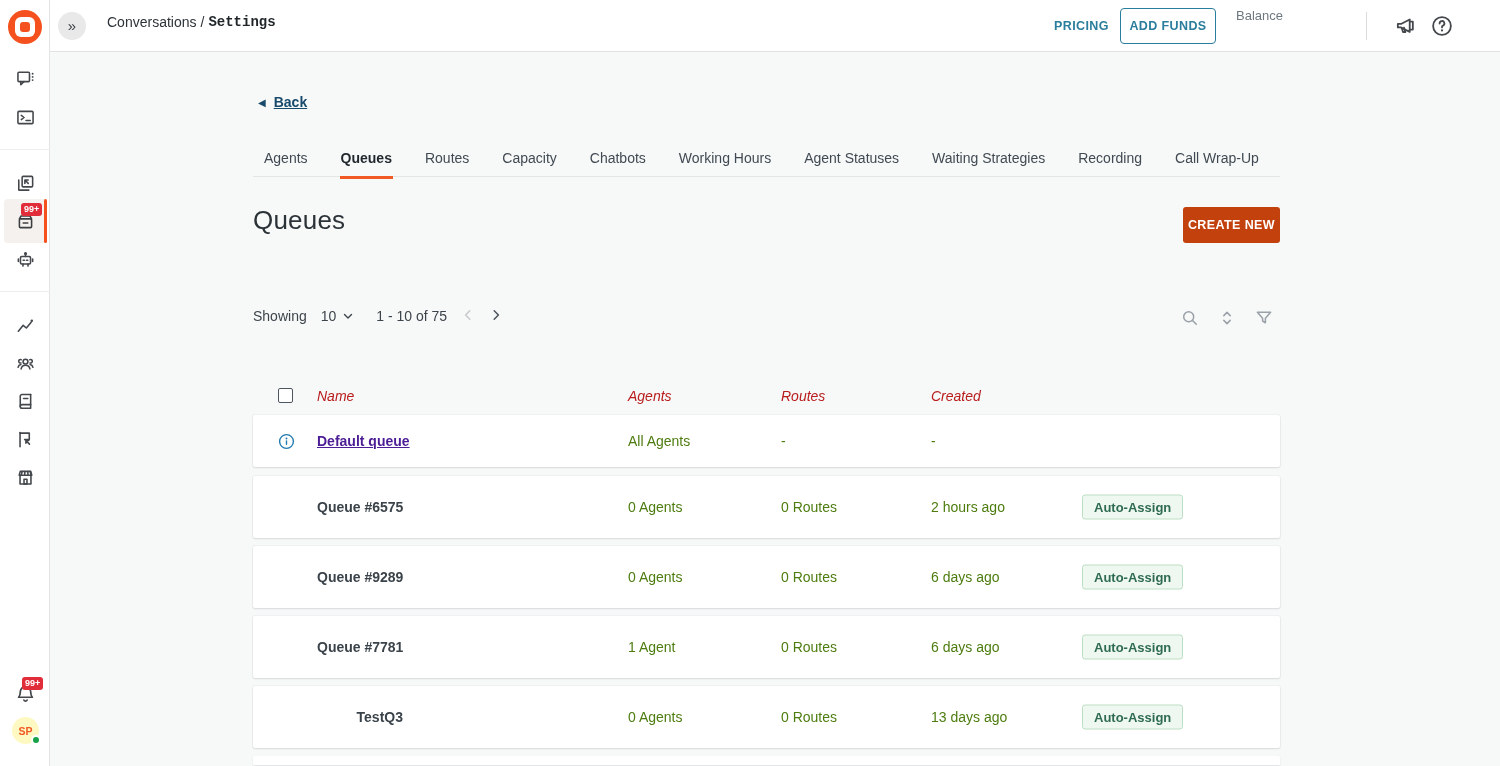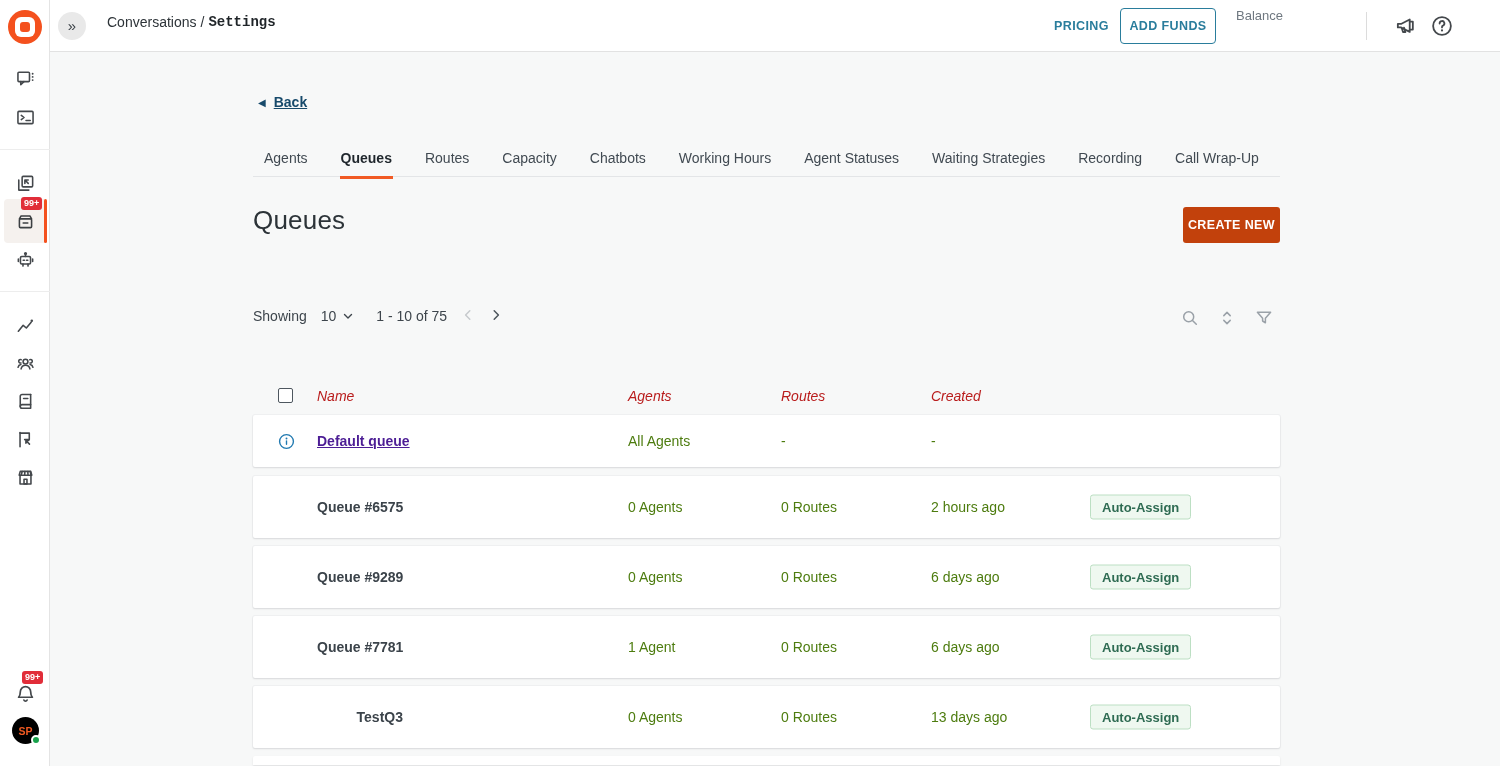--- a/index.html
+++ b/index.html
@@ -17,22 +17,22 @@
   .sidebar { position:absolute; left:0; top:0; width:50px; height:766px; background:#fff; border-right:1px solid #e4e4e4; z-index:5; }
   .logo { position:absolute; left:8px; top:10px; width:34px; height:34px; border-radius:50%; background:#f4511e;
           display:flex; align-items:center; justify-content:center; }
   .logo .ring { width:20px; height:20px; border-radius:6px; background:#fff; display:flex; align-items:center; justify-content:center; }
   .logo .core { width:10px; height:10px; border-radius:3px; background:#f4511e; }
   .side-item { position:absolute; left:0; width:50px; height:42px; display:flex; align-items:center; justify-content:center; cursor:pointer; }
   .side-divider { position:absolute; left:0; width:50px; border-top:1px solid #ededed; }
   .side-active { position:absolute; left:4px; width:43px; height:44px; background:#f5f1ee; border-radius:4px; }
   .accent-bar { position:absolute; right:0; top:0; width:3px; height:44px; background:#f4511e; border-radius:2px; }
   .mini-badge { position:absolute; background:#e12d39; color:#fff; font-size:9px; font-weight:bold;
-                padding:1px 3px; border-radius:3px; line-height:11px; z-index:6; }
-  .avatar { position:absolute; left:12px; top:717px; width:27px; height:27px; border-radius:50%; background:#000000;
+                padding:1px 3px; border-radius:3px; line-height:11px; z-index:6;margin-top:6px; }
+  .avatar { position:absolute; left:12px; top:717px; width:27px; height:27px; border-radius:50%; background:#fef9c3;
             color:#f05a22; font-size:10.5px; font-weight:bold; display:flex; align-items:center; justify-content:center; cursor:pointer; }
   .presence-dot { position:absolute; right:-2px; bottom:-1px; width:10px; height:10px; border-radius:50%; background:#17a24b; border:2px solid #fff; }
 
   
   .topbar { position:absolute; left:50px; top:0; right:0; height:52px; background:#fff; border-bottom:1px solid #e2e2e2; z-index:4; }
   .collapse-btn { position:absolute; left:8px; top:12px; width:28px; height:28px; border-radius:50%; background:#e9e9e9; border:none;
                   color:#3c4248; font-size:15px; line-height:26px; text-align:center; cursor:pointer; }
   .breadcrumb { position:absolute; left:57px; top:0; height:44px; display:flex; align-items:center; gap:4px; font-size:14px; color:#2d3338; }
   .breadcrumb b { color:#1f2428;font-family:Liberation Mono, monospace; }
   .pricing-link { position:absolute; left:1004px; top:0; height:52px; display:flex; align-items:center;
@@ -88,21 +88,21 @@
          box-shadow:0 1px 2px rgba(40,45,50,.12), 0 0 0 1px rgba(40,45,50,.03); cursor:pointer; }
   .row.compact { height:52px; margin-bottom:9px; }
   .cell { position:absolute; top:50%; transform:translateY(-50%); font-size:14px; color:#4d7c0f; }
   .cell-info { left:25px; width:16px; height:16px; }
   .cell-name { left:64px; width:86px; text-align:right; font-weight:bold; color:#3b434a; white-space:nowrap; }
   .cell-name.link { color:#4c1d95;text-decoration:underline; }
   .cell-agents  { left:375px; }
   .cell-routes  { left:528px; }
   .cell-created { left:678px; }
   .cell-badge { left:829px; background:#eff8f0; border:1px solid #bcdfc3; color:#2e6b52;
-                font-size:13px; font-weight:bold; padding:4px 11px; border-radius:3px;margin-left:8px; }
+                font-size:13px; font-weight:bold; padding:4px 11px; border-radius:3px; }
   .row-partial { position:relative; height:9px; background:#fff; border-radius:2px 2px 0 0; box-shadow:0 1px 2px rgba(40,45,50,.12); }
 </style>
 </head>
 <body>
 
 <aside class="sidebar">
   <div class="logo">
       <div class="ring">
         <div class="core"></div>
       </div>

